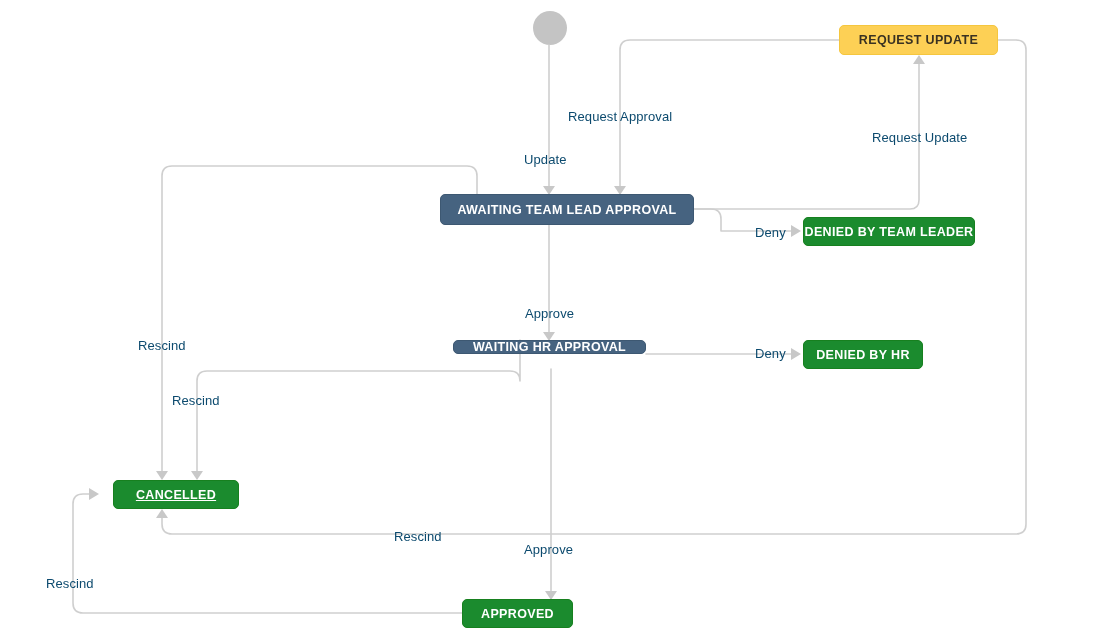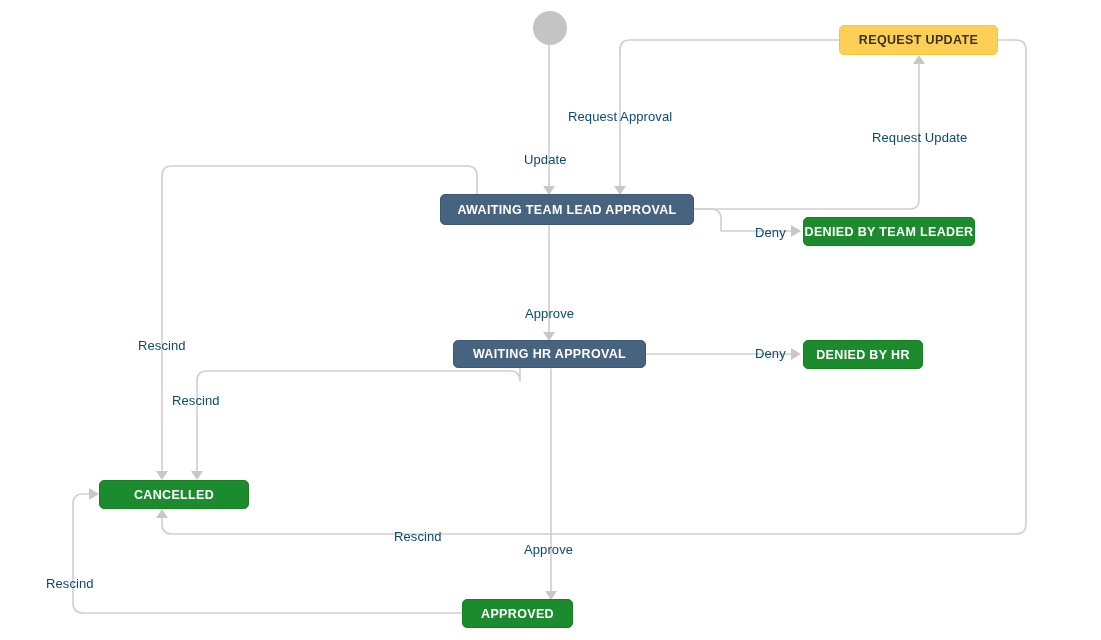--- a/index.html
+++ b/index.html
@@ -146,29 +146,29 @@
   </div>
 
   <div class="node state-warning" style="left:839px; top:25px; width:159px; height:30px;">
     <span>REQUEST UPDATE</span>
   </div>
 
   <div class="node state-terminal" style="left:803px; top:217px; width:172px; height:29px;">
     <span>DENIED BY TEAM LEADER</span>
   </div>
 
-  <div class="node state-pending" style="left:453px; top:340px; width:193px; height:28px;">
+  <div class="node state-pending" style="left:453px; top:340px; width:193px; height:14px;">
     <span>WAITING HR APPROVAL</span>
   </div>
 
   <div class="node state-terminal" style="left:803px; top:340px; width:120px; height:29px;">
     <span>DENIED BY HR</span>
   </div>
 
-  <div class="node state-terminal" style="left:99px; top:480px; width:150px; height:29px;">
+  <div class="node state-terminal" style="left:113px; top:480px; width:126px; height:29px;text-decoration:underline;">
     <span>CANCELLED</span>
   </div>
 
   <div class="node state-terminal" style="left:462px; top:599px; width:111px; height:29px;">
     <span>APPROVED</span>
   </div>
 
   <div class="edge-label" style="left:524px; top:153px;">Update</div>
 
   <div class="edge-label" style="left:568px; top:110px;">Request Approval</div>

